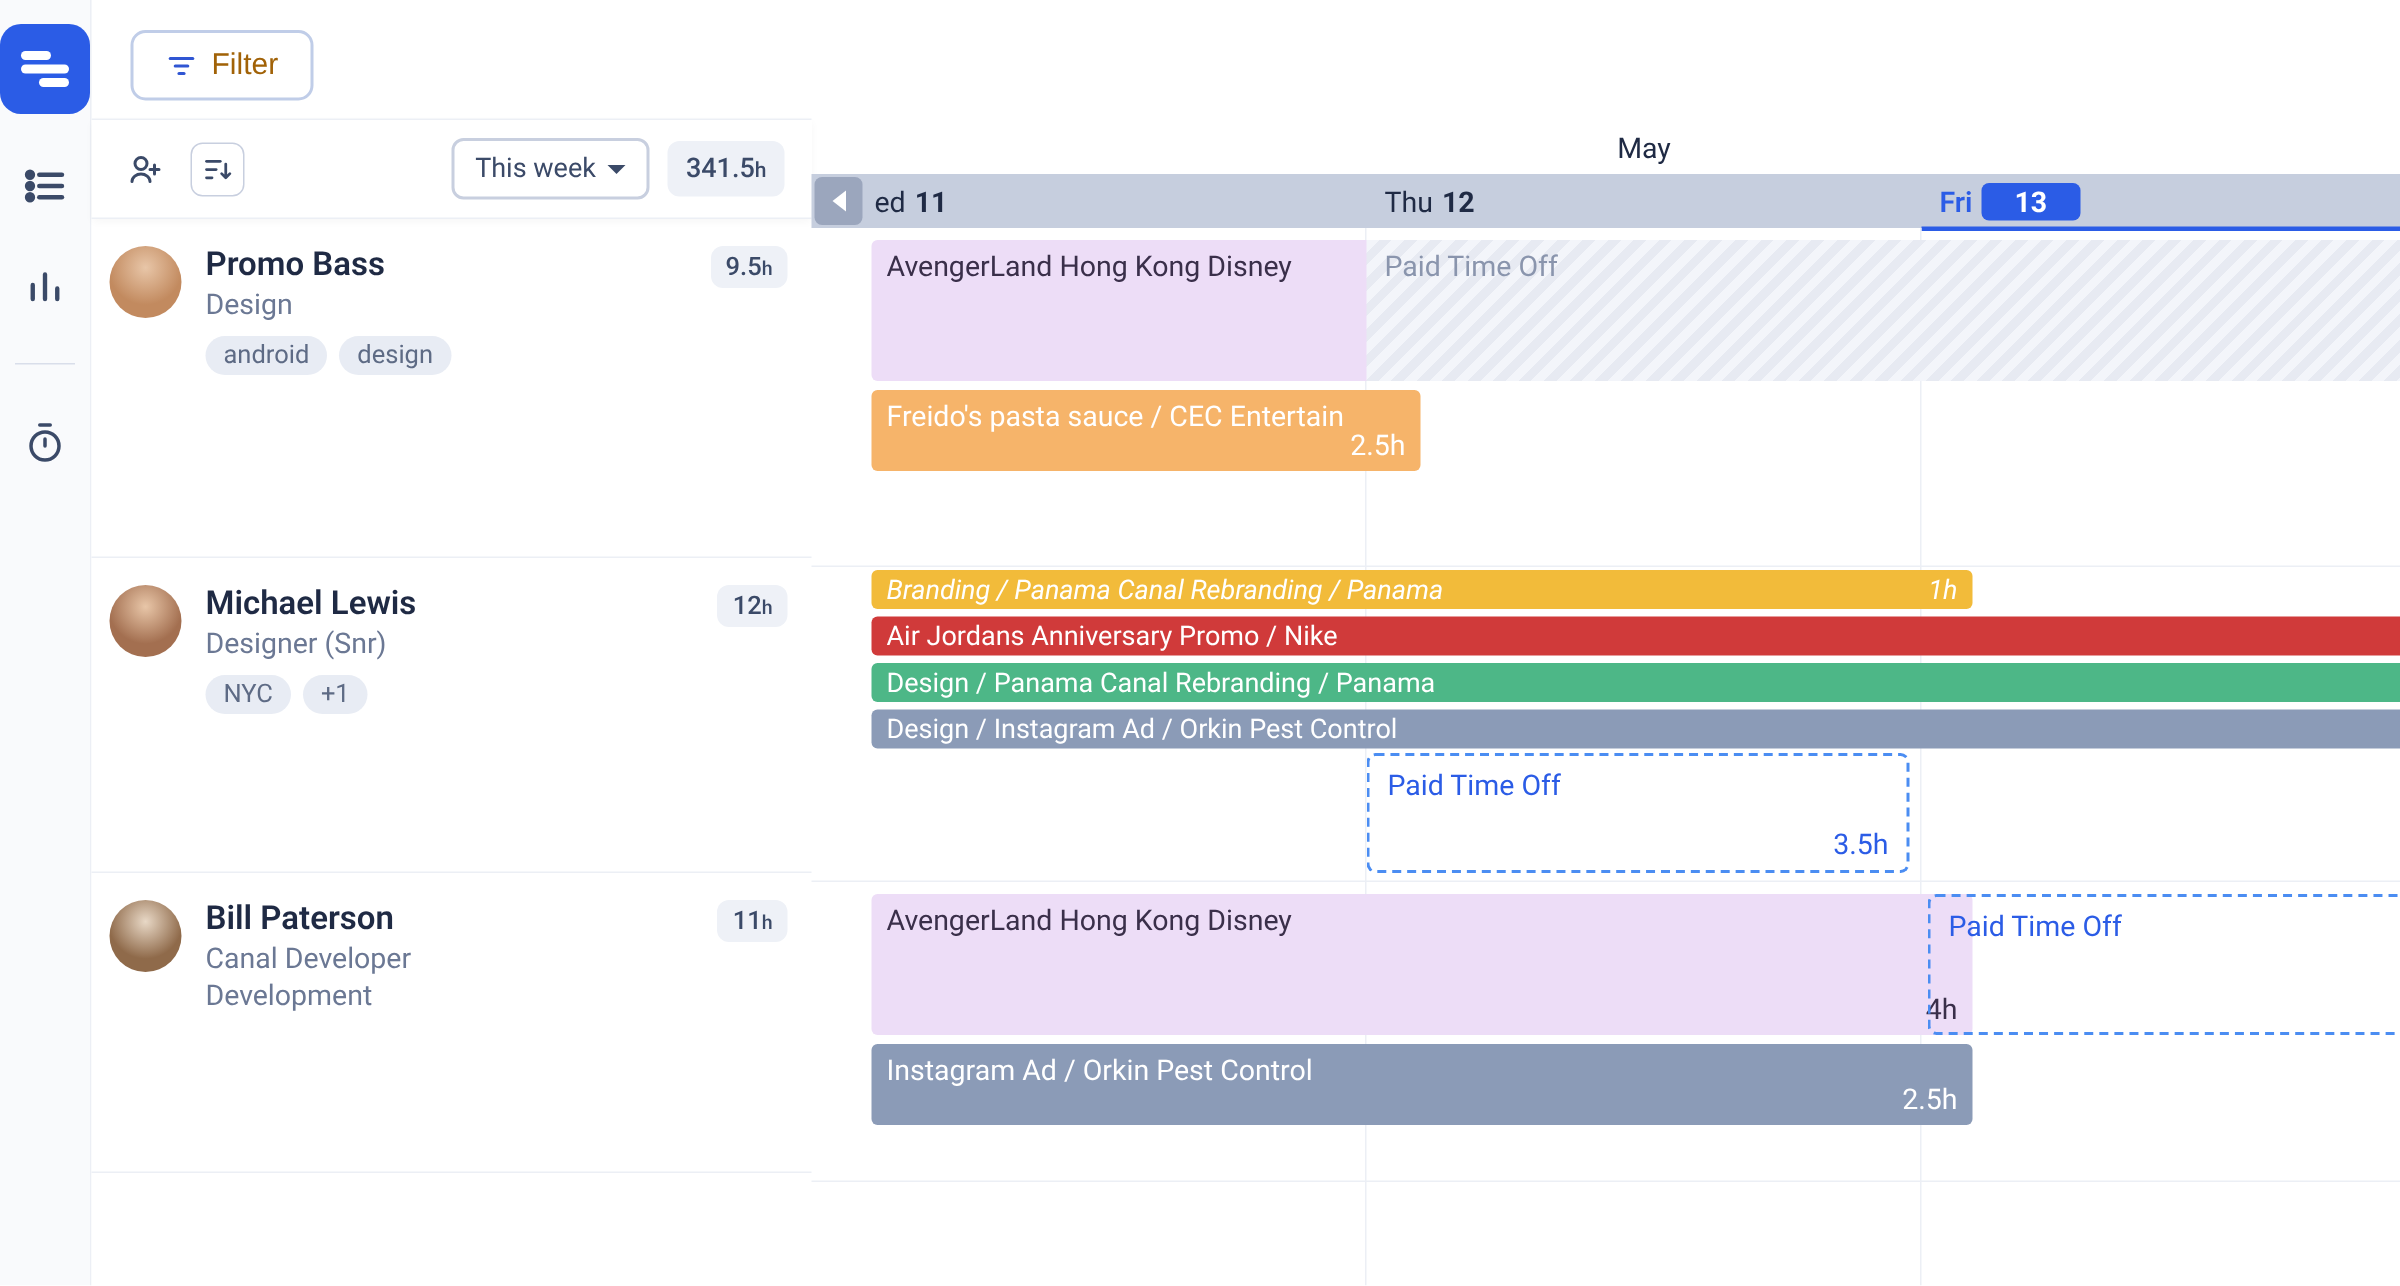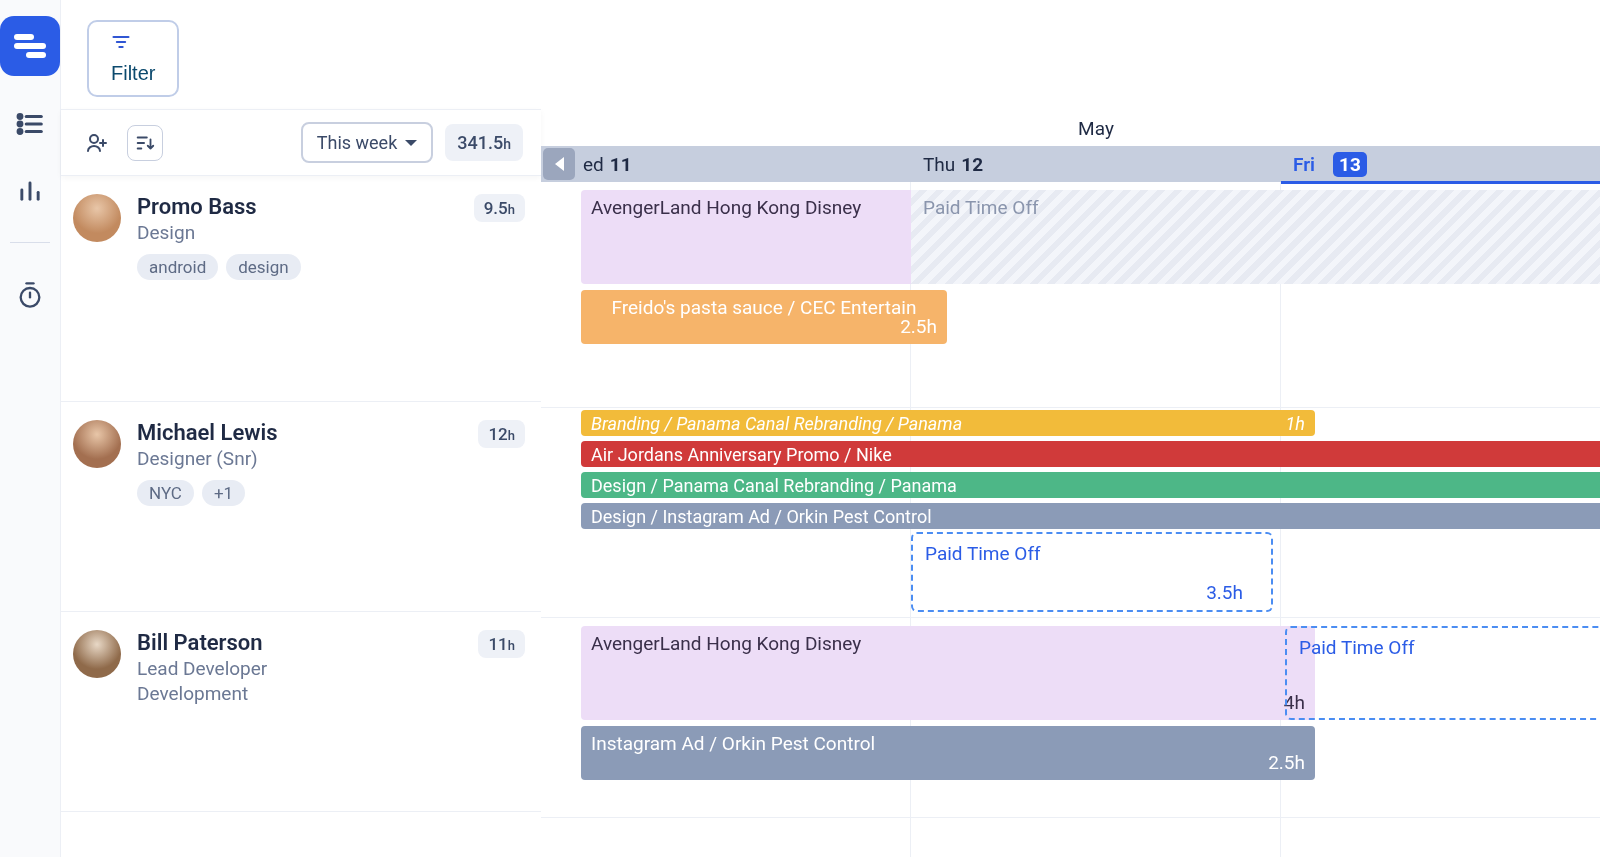--- a/index.html
+++ b/index.html
@@ -14,21 +14,21 @@
   .sidebar-divider { width: 40px; border: none; border-top: 1px solid #d9deea; margin: 4px 0; }
   
   
   .main { flex: 1; display: flex; flex-direction: column; }
   .header { display: flex; align-items: center; padding: 20px 26px 12px 26px; gap: 18px; }
   .page-title { font-size: 34px; font-weight: 600; color: #1f2a44; display: flex; align-items: center; gap: 10px; cursor: pointer; }
   .sort-icon { display: inline-flex; flex-direction: column; gap: 3px; }
   .sort-icon span { display: block; width: 0; height: 0; border-left: 7px solid transparent; border-right: 7px solid transparent; }
   .sort-icon .up { border-bottom: 7px solid #1f2a44; }
   .sort-icon .down { border-top: 7px solid #1f2a44; }
-  .filter-btn { display: flex; align-items: flex-start; gap: 10px; border: 2px solid #c0cde8; border-radius: 10px; padding: 10px 22px; color: #0c4a6e; font-size: 20px; font-weight: 500; background: #fff; cursor: pointer; flex-direction: column; }
+  .filter-btn { display: flex; align-items: center; gap: 10px; border: 2px solid #c0cde8; border-radius: 10px; padding: 10px 22px; color: #a16207; font-size: 20px; font-weight: 500; background: #fff; cursor: pointer; }
   .filter-btn svg { width: 20px; height: 20px; }
   
   
   .content { flex: 1; display: flex; position: relative; }
   .left-panel { width: 480px; background: #fff; }
   .panel-header { display: flex; align-items: center; justify-content: space-between; padding: 12px 18px; border-top: 1px solid #eceff5; border-bottom: 1px solid #eceff5; box-shadow: 0 2px 6px rgba(0,0,0,0.04); }
   .panel-header-left { display: flex; align-items: center; gap: 12px; }
   .icon-btn { width: 36px; height: 36px; display: flex; align-items: center; justify-content: center; border: 1px solid transparent; border-radius: 8px; cursor: pointer; color: #3b4a68; }
   .icon-btn.bordered { border-color: #c8cfdf; }
   .dropdown { display: flex; align-items: center; gap: 8px; border: 2px solid #c8cfdf; border-radius: 8px; padding: 8px 14px; font-size: 18px; color: #3b4a68; cursor: pointer; }
@@ -48,21 +48,21 @@
   .tag { background: #e8ecf4; border-radius: 14px; padding: 3px 12px; font-size: 17px; color: #5e6b85; }
   .person-hours { background: #eef1f7; border-radius: 8px; padding: 4px 10px; font-size: 17px; color: #3b4a68; font-weight: 500; align-self: flex-start; }
   .person-hours .h { font-size: 13px; }
   
   
   .calendar { flex: 1; display: flex; flex-direction: column; position: relative; }
   .month-label { text-align: center; font-size: 19px; color: #1f2a44; padding: 8px 0 6px 0; }
   .day-header { display: grid; grid-template-columns: 370px 370px 370px; background: #c6cede; height: 36px; position: relative; }
   .day-header-cell { display: flex; align-items: center; padding-left: 12px; font-size: 19px; color: #1f2a44; }
   .day-header-cell.today { color: #2b5ce6; font-weight: 600; }
-  .day-header-cell.today .daynum { background: #2b5ce6; color: #fff; padding: 1px 6px; border-radius: 5px; margin-left: 18px; }
+  .day-header-cell.today .daynum { background: #2b5ce6; color: #fff; padding: 1px 22px; border-radius: 5px; margin-left: 6px; }
   .day-header-cell .daynum { font-weight: 700; margin-left: 6px; }
   .prev-arrow { position: absolute; left: 2px; top: 2px; width: 32px; height: 32px; background: #9ba6bd; border-radius: 5px; display: flex; align-items: center; justify-content: center; cursor: pointer; }
   .prev-arrow::before { content: ""; width: 0; height: 0; border-top: 7px solid transparent; border-bottom: 7px solid transparent; border-right: 9px solid #fff; }
   .today-underline { position: absolute; left: 740px; right: 0; bottom: -2px; height: 3px; background: #2b5ce6; }
   
   .cal-body { flex: 1; position: relative; }
   .col-lines { position: absolute; inset: 0; display: grid; grid-template-columns: 370px 370px 370px; pointer-events: none; }
   .col-lines div { border-right: 1px solid #eceff5; }
   
   .cal-row { border-bottom: 1px solid #eceff5; padding: 8px 0 30px 0; position: relative; }
@@ -76,21 +76,21 @@
   .task.orange { background: #f6b46a; color: #fff; }
   .task.yellow { background: #f2bb3a; color: #fff; height: 26px; padding: 2px 10px; font-size: 18px; }
   .task.red { background: #d03a3a; color: #fff; height: 26px; padding: 2px 10px; font-size: 18px; }
   .task.green { background: #4db787; color: #fff; height: 26px; padding: 2px 10px; font-size: 18px; }
   .task.slate { background: #8b9bb7; color: #fff; }
   .task.compact { height: 26px; padding: 2px 10px; font-size: 18px; }
   .task .inline-hours { position: absolute; right: 10px; top: 2px; font-size: 18px; display: flex; align-items: center; gap: 4px; }
   .task .cm-icon { width: 16px; height: 16px; display: inline-block; }
   
   .pto { position: absolute; border: 2px dashed #4b8df2; border-radius: 6px; padding: 8px 12px; font-size: 19px; color: #2b5ce6; cursor: pointer; }
-  .pto .hours { position: absolute; right: 28px; bottom: 6px; color: #2b5ce6; }
+  .pto .hours { position: absolute; right: 12px; bottom: 6px; color: #2b5ce6; }
   .pto-hatch { background: repeating-linear-gradient(135deg, #f3f5fa, #f3f5fa 6px, #e7eaf2 6px, #e7eaf2 12px); position: absolute; color: #8a95ad; padding: 6px 12px; font-size: 19px; }
 </style>
 </head>
 <body>
 
 <div class="app">
   <div class="sidebar">
     <div class="logo">
       <svg viewBox="0 0 34 34">
           <rect x="1" y="5" width="20" height="6" rx="3" fill="#fff"></rect>
@@ -190,21 +190,21 @@
                   <span class="tag">NYC</span>
                   <span class="tag">+1</span>
                 </div>
               </div>
               <div class="person-hours">12<span class="h">h</span></div>
             </div>
             <div class="person-row" style="min-height: 200px;">
               <div class="avatar a3"></div>
               <div class="person-info">
                 <div class="person-name">Bill Paterson</div>
-                <div class="person-role">Lead Developer</div>
+                <div class="person-role">Canal Developer</div>
                 <div class="person-role">Development</div>
               </div>
               <div class="person-hours">11<span class="h">h</span></div>
             </div>
           </div>
       </div>
 
       <div class="calendar">
         <div class="month-label">May</div>
         <div class="day-header">
@@ -222,21 +222,21 @@
           <div class="today-underline"></div>
         </div>
         <div class="cal-body" id="cal-body">
           <div class="col-lines">
               <div></div>
               <div></div>
               <div></div>
             </div>
         <div class="cal-row r1" style="min-height: 226px;">
               <div class="task purple" style="left: 0px; width: 366px; top: 8px; height: 94px;"><span>AvengerLand Hong Kong Disney</span><span class="hours">4h</span></div>
-              <div class="task orange" style="left: 0px; width: 366px; top: 108px; height: 54px; text-align: center;"><span>Freido's pasta sauce / CEC Entertain</span><span class="hours">2.5h</span></div>
+              <div class="task orange" style="left: 0px; width: 366px; top: 108px; height: 54px;"><span>Freido's pasta sauce / CEC Entertain</span><span class="hours">2.5h</span></div>
               <div class="pto-hatch" style="left: 370px; width: 736px; top: 8px; height: 94px;"><span>Paid Time Off</span></div>
             </div>
             <div class="cal-row r2" style="min-height: 210px;">
               <div class="task yellow compact" style="left: 0px; width: 734px; top: 2px; font-style: italic;"><span>Branding / Panama Canal Rebranding / Panama</span><span class="inline-hours">1h</span></div>
               <div class="task red compact" style="left: 0px; width: 1110px; top: 33px;"><span>Air Jordans Anniversary Promo / Nike</span><span class="inline-hours"><svg class="cm-icon" viewBox="0 0 16 16" fill="none" stroke="currentColor" stroke-width="1.5">
                     <path d="M2 3h12v8H6l-3 3v-3H2z"></path>
                   </svg>1.5h</span></div>
               <div class="task green compact" style="left: 0px; width: 1110px; top: 64px;"><span>Design / Panama Canal Rebranding / Panama</span><span class="inline-hours"><svg class="cm-icon" viewBox="0 0 16 16" fill="none" stroke="currentColor" stroke-width="1.5">
                     <path d="M2 3h12v8H6l-3 3v-3H2z"></path>
                   </svg>1.25h</span></div>

